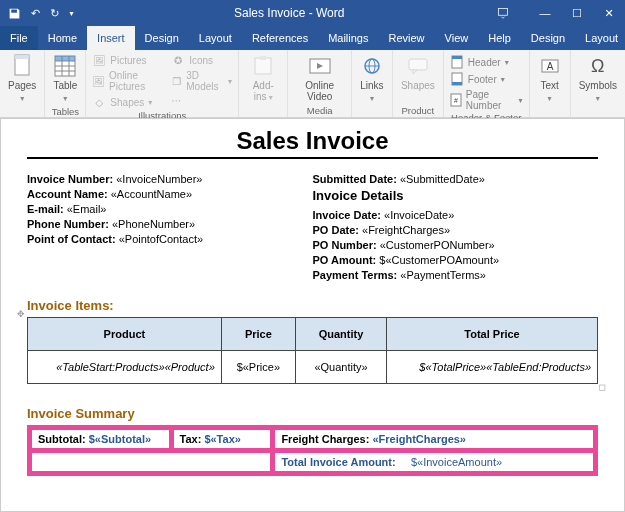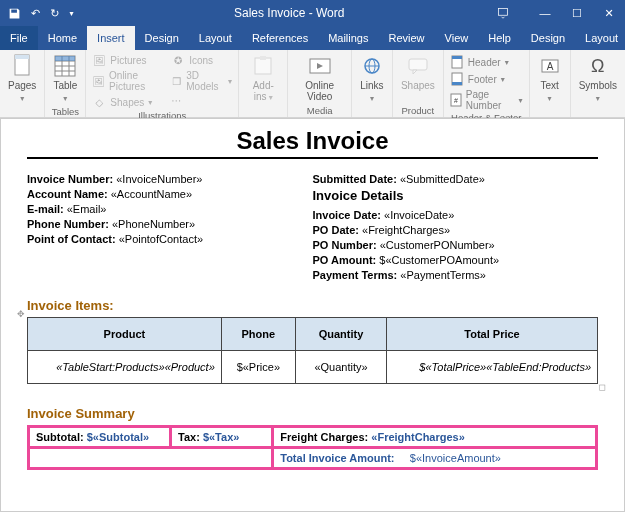--- a/index.html
+++ b/index.html
@@ -47,21 +47,21 @@
 .doc h3 { font-size: 13px; color: #000; margin-bottom: 6px; font-weight: 700; }
 .doc .section-title { font-size: 13px; font-weight: 700; color: #a16207; margin: 14px 0 4px 0; }
 
 
 .tbl { border-collapse: collapse; width: 100%; font-size: 11px; }
 .tbl th, .tbl td { border: 1px solid #444; padding: 10px 6px; text-align: center; }
 .tbl th { background: #d5e3f0; font-weight: 700; color: #000; }
 .tbl td { color: #000; }
 .tbl td.left, .tbl th.left { text-align: right; font-style: italic; }
 .tbl2 { border-collapse: collapse; width: 100%; font-size: 11px; }
-.tbl2 td { border: 3px solid #ec4899; padding: 3px 6px; color: #000; }
+.tbl2 td { border: 5px solid #ec4899; padding: 3px 6px; color: #000; }
 .blue { color: #2b579a; }
 .tblmark { position: absolute; font-size: 9px; color: #999; }
 
 svg { display: block; }
 </style>
 </head>
 <body>
 
 <div class="titlebar">
   <div class="qat">
@@ -315,21 +315,21 @@
       </div>
     </div>
 
     <div class="section-title">Invoice Items:</div>
     <div style="position:relative">
       <span class="tblmark" style="left:-10px;top:-8px">✥</span>
       <table class="tbl">
         <tbody>
             <tr>
           <th style="width:34%">Product</th>
-          <th style="width:13%">Phone</th>
+          <th style="width:13%">Price</th>
           <th style="width:16%">Quantity</th>
           <th>Total Price</th>
         </tr>
         <tr>
           <td class="left">«TableStart:Products»«Product»</td>
           <td>$«Price»</td>
           <td>«Quantity»</td>
           <td class="left">$«TotalPrice»«TableEnd:Products»</td>
         </tr>
       </tbody>

